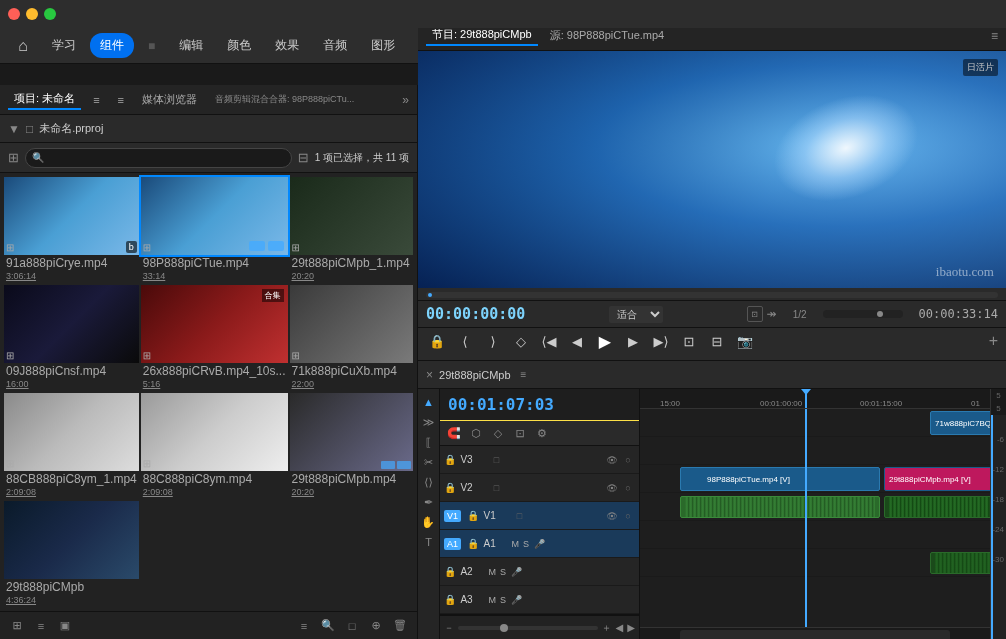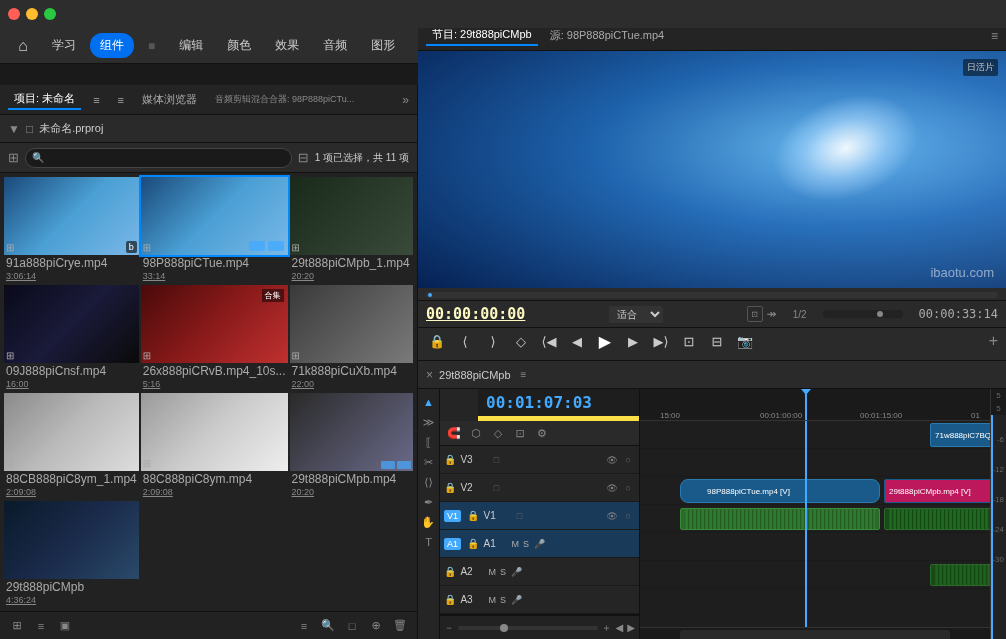--- a/index.html
+++ b/index.html
@@ -258,20 +258,21 @@
       flex: 1;
       background: #0a0a0a;
       position: relative;
       overflow: hidden;
     }
     .preview-video-bg {
       width: 100%;
       height: 100%;
       background: linear-gradient(135deg, #0a2a4a 0%, #1a5a8a 30%, #4a9ad4 60%, #7ac0f0 100%);
       position: relative;
+      font-family: Liberation Serif, serif;
     }
     .preview-watermark {
       position: absolute;
       bottom: 8px;
       right: 12px;
       color: rgba(255,255,255,0.5);
       font-size: 13px;
     }
     .preview-corner-badge {
       position: absolute;
@@ -292,24 +293,23 @@
     }
     .preview-timecode-row {
       display: flex;
       align-items: center;
       padding: 4px 8px;
       gap: 8px;
       border-bottom: 1px solid #111;
     }
     .timecode-display {
       font-size: 15px;
-      color: #fef9c3;
+      color: #7dd3fc;
       font-family: monospace;
       font-weight: bold;
-      text-decoration: underline;
     }
     .fit-dropdown {
       background: #333;
       border: none;
       color: #ccc;
       font-size: 10px;
       padding: 2px 4px;
       border-radius: 2px;
     }
     .preview-ratio {
@@ -376,22 +376,21 @@
       border-right: 1px solid #111;
       display: flex;
       flex-direction: column;
     }
     .timeline-timecode-area {
       height: 32px;
       background: #1e1e1e;
       display: flex;
       align-items: center;
       padding: 0 8px;
-      border-bottom: 5px solid #fde047;
-      margin-left: 38px;
+      border-bottom: 1px solid #fde047;
     }
     .timeline-timecode {
       font-size: 16px;
       color: #4af;
       font-family: monospace;
       font-weight: bold;
     }
     .timeline-tools {
       display: flex;
       gap: 2px;
@@ -436,21 +435,21 @@
     }
 
     
     .timeline-main {
       flex: 1;
       display: flex;
       flex-direction: column;
       overflow: hidden;
     }
     .timeline-ruler {
-      height: 32px;
+      height: 20px;
       background: #1a1a1a;
       border-bottom: 1px solid #333;
       position: relative;
       display: flex;
       align-items: flex-end;
     }
     .timeline-tracks-area {
       flex: 1;
       position: relative;
       overflow: hidden;
@@ -916,21 +915,21 @@
             <div class="track-row">
 
               <div class="clip clip-blue" style="left:290px;width:88px;">71w888piC7BQ.mp4 [V]</div>
             </div>
 
             <div class="track-row">
             </div>
 
             <div class="track-row">
 
-              <div class="clip clip-blue" style="left:40px;width:200px;border-radius:8px;">
+              <div class="clip clip-blue" style="left:40px;width:200px;">
                 <div style="width:20px;height:22px;background:#1a5a8a;margin-right:2px;border-radius:1px;flex-shrink:0;"></div>
                 98P888piCTue.mp4 [V]
               </div>
 
               <div class="clip clip-dark-blue" style="left:244px;width:110px;">29t888piCMpb.mp4 [V]</div>
             </div>
 
             <div class="track-row">
 
               <div class="clip clip-audio" style="left:40px;width:200px;">

